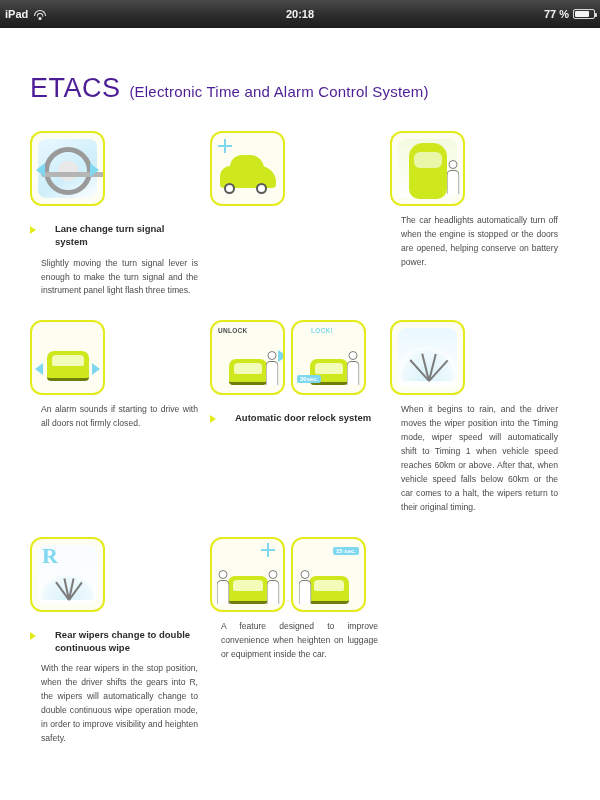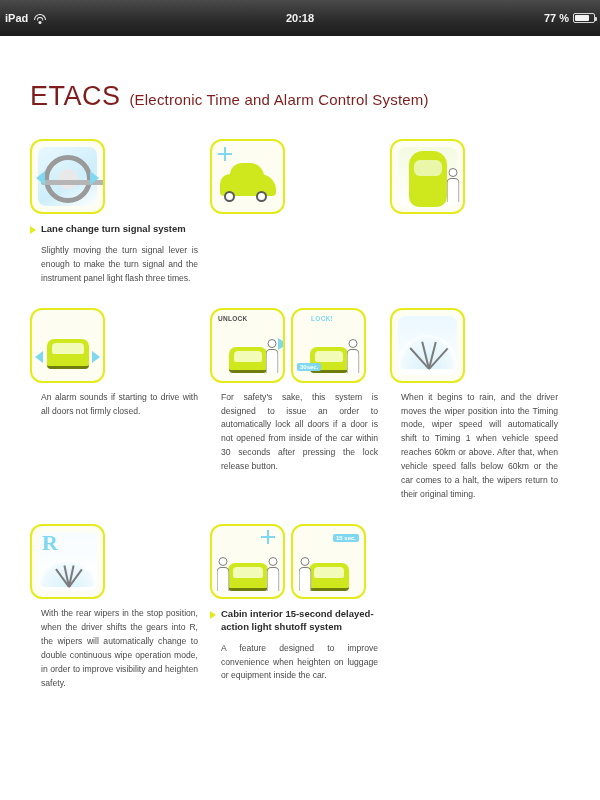--- a/index.html
+++ b/index.html
@@ -6,21 +6,21 @@
   html, body { margin: 0; padding: 0; }
   body {
     width: 600px; height: 800px;
     background: #d9d9d9;
     font-family: "Liberation Sans", sans-serif;
     overflow: hidden;
   }
 
   
   .statusbar {
-    height: 36px; width: 100%;
+    height: 28px; width: 100%;
     background: linear-gradient(to bottom, #4a4a4a 0%, #2c2c2c 55%, #1c1c1c 100%);
     color: #f2f2f2;
     display: flex; align-items: center;
     font-size: 11px; font-weight: bold;
     padding: 0 5px;
     position: relative;
   }
   .sb-left { display: flex; align-items: center; gap: 5px; }
   .sb-device { font-size: 11px; font-weight: bold; letter-spacing: 0; }
   .wifi-icon { display: inline-block; width: 13px; height: 11px; position: relative; }
@@ -57,21 +57,21 @@
   .page {
     width: 600px; height: 780px;
     background: #fff;
     padding: 40px 30px 0 30px;
     position: relative;
   }
 
   h1.title {
     margin: 0 0 26px 0;
     font-weight: normal;
-    color: #7f1d1d;
+    color: #4c1d95;
     white-space: nowrap;
   }
   h1.title .main { font-size: 27px; letter-spacing: 0.5px; }
   h1.title .sub  { font-size: 15px; letter-spacing: 0.2px; }
 
   .grid-row { display: flex; margin-bottom: 22px; }
   .cell { width: 181px; padding-right: 12px; }
 
   
   .thumbs { display: flex; gap: 6px; }
@@ -187,22 +187,22 @@
     position: absolute; width: 14px; height: 14px;
   }
   .sparkle::before, .sparkle::after {
     content: ""; position: absolute; background: #7fd8ef;
   }
   .sparkle::before { left: 6px; top: 0; width: 2px; height: 14px; }
   .sparkle::after  { left: 0; top: 6px; width: 14px; height: 2px; }
 
   
   .caption {
-    display: flex; align-items: flex-start; gap: 5px;
-    margin-top: 9px;
+    display: flex; align-items: flex-start; gap: 19px;
+    margin-top: 17px;
   }
   .caption .tri {
     width: 0; height: 0; flex: none; margin-top: 3px;
     border-top: 4.5px solid transparent;
     border-bottom: 4.5px solid transparent;
     border-left: 6px solid #e4eb1a;
   }
   .caption .ctext {
     font-size: 9.5px; font-weight: bold; color: #2b2b2b;
     line-height: 1.35;
@@ -274,20 +274,21 @@
       <div class="thumbs">
         <div class="thumb">
           <div class="glass-grad" style="background:linear-gradient(180deg,#f4fbe0 0%,#ffffff 100%)"></div>
           <div class="cartop"></div>
           <div class="person" style="right:4px;bottom:10px;">
             <span class="head"></span>
               <span class="body"></span>
           </div>
         </div>
       </div>
+      <div class="bodytext">The car headlights automatically turn off when the engine is stopped or the doors are opened, helping conserve on battery power.</div>
     </div>
   </div>
 
   <div class="grid-row">
 
     <div class="cell">
       <div class="thumbs">
         <div class="thumb">
           <div class="carfront"></div>
           <div class="arrow-cyan" style="left:3px;bottom:18px;border-width:6px 8px 6px 0;border-color:transparent #7fd8ef transparent transparent;"></div>
@@ -311,21 +312,24 @@
         <div class="thumb">
           <div class="badge-label" style="left:18px;top:5px;color:#7fd8ef;">LOCK!</div>
           <div class="carfront" style="bottom:8px;width:38px;height:26px;"></div>
           <div class="badge-chip" style="left:4px;bottom:10px;">30sec.</div>
           <div class="person" style="right:5px;bottom:8px;">
             <span class="head"></span>
               <span class="body"></span>
           </div>
         </div>
       </div>
-      <div class="bodytext">For safety's sake, this system is designed to issue an order to automatically lock all doors if a door is not opened from inside of the car within 30 seconds after pressing the lock release button.</div>
+      <div class="caption">
+        <span class="tri"></span>
+        <span class="ctext">Automatic door relock system</span>
+      </div>
     </div>
 
     <div class="cell">
       <div class="thumbs">
         <div class="thumb">
           <div class="glass-grad" style="background:linear-gradient(180deg,#eaf8ff 0%,#ffffff 100%)"></div>
           <div class="wiper-fan">
             <i style="transform:rotate(-42deg)"></i>
             <i style="transform:rotate(-14deg)"></i>
             <i style="transform:rotate(14deg)"></i>
@@ -345,20 +349,24 @@
           <div class="glass-grad" style="background:linear-gradient(180deg,#f7fcff 0%,#ffffff 100%)"></div>
           <div class="big-letter">R</div>
           <div class="wiper-fan" style="height:26px;bottom:10px;">
             <i style="height:22px;transform:rotate(-36deg)"></i>
             <i style="height:22px;transform:rotate(-12deg)"></i>
             <i style="height:22px;transform:rotate(12deg)"></i>
             <i style="height:22px;transform:rotate(36deg)"></i>
           </div>
         </div>
       </div>
+      <div class="caption">
+        <span class="tri"></span>
+        <span class="ctext">Rear wipers change to double continuous wipe</span>
+      </div>
       <div class="bodytext">With the rear wipers in the stop position, when the driver shifts the gears into R, the wipers will automatically change to double continuous wipe operation mode, in order to improve visibility and heighten safety.</div>
     </div>
 
     <div class="cell">
       <div class="thumbs">
         <div class="thumb">
           <div class="sparkle" style="right:8px;top:4px;"></div>
           <div class="carfront" style="bottom:6px;width:40px;height:28px;"></div>
           <div class="person" style="left:4px;bottom:6px;">
             <span class="head"></span>
@@ -371,23 +379,19 @@
         </div>
         <div class="thumb">
           <div class="badge-chip" style="right:5px;top:8px;">15 sec.</div>
           <div class="carfront" style="bottom:6px;width:40px;height:28px;"></div>
           <div class="person" style="left:5px;bottom:6px;">
             <span class="head"></span>
               <span class="body"></span>
           </div>
         </div>
       </div>
-      <div class="caption">
-        <span class="tri"></span>
-        <span class="ctext">Cabin interior 15-second delayed-action light shutoff system</span>
-      </div>
       <div class="bodytext">A feature designed to improve convenience when heighten on luggage or equipment inside the car.</div>
     </div>
 
     <div class="cell"></div>
   </div>
 
 </div>
 
 </body></html>

